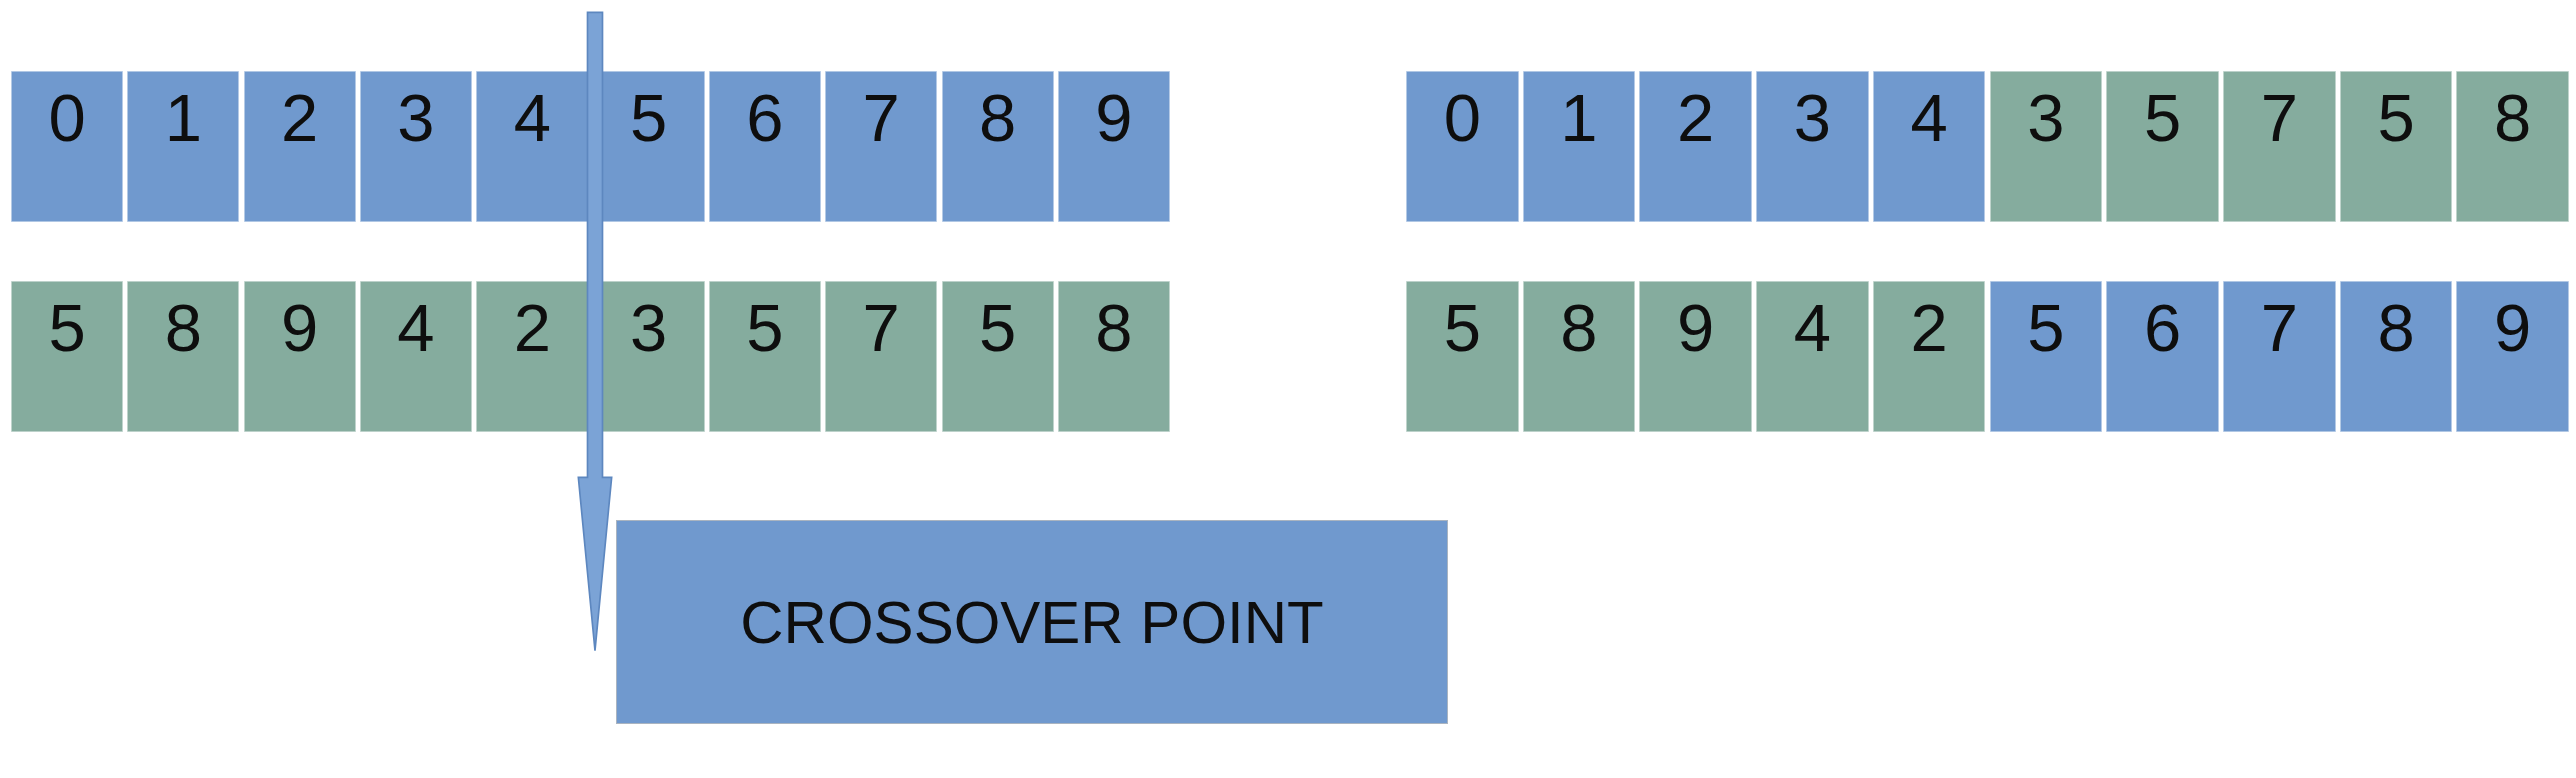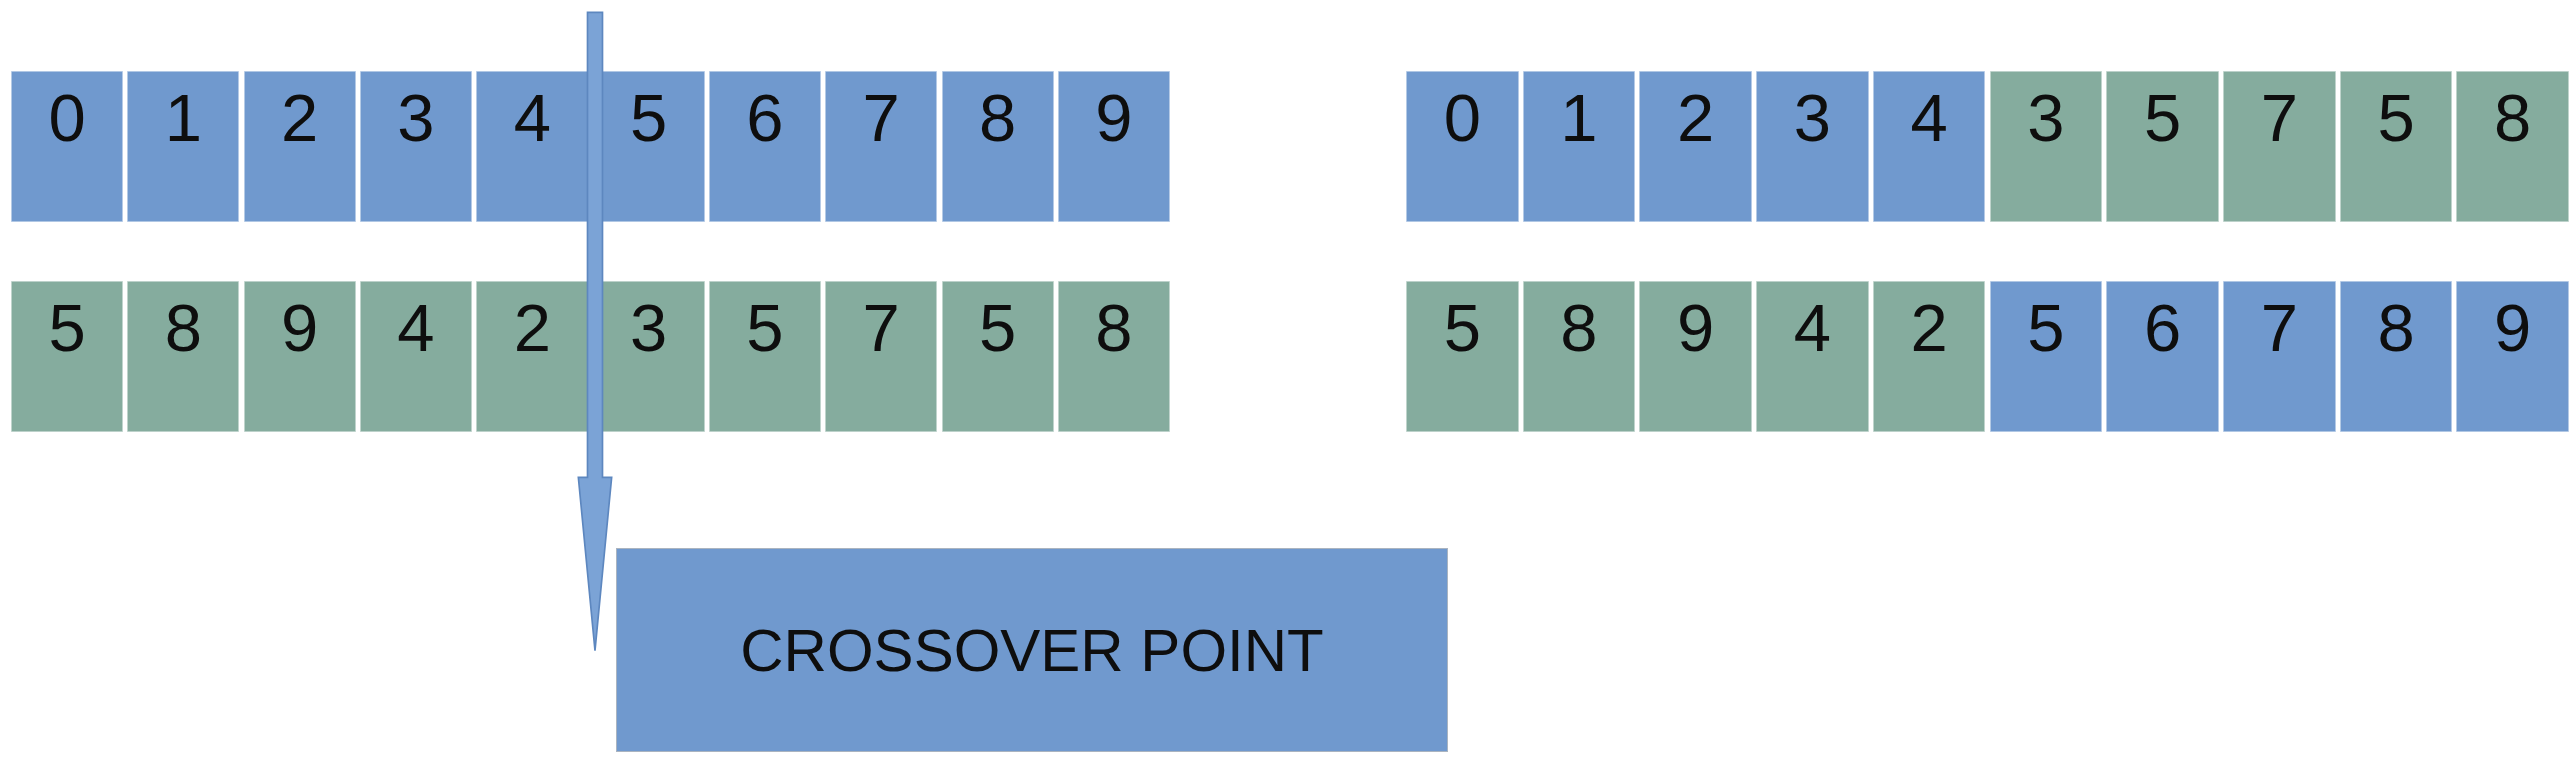--- a/index.html
+++ b/index.html
@@ -41,21 +41,21 @@
   .arrow-svg {
     position: absolute;
     left: 575px;
     top: 6.7px;
     width: 50px;
     height: 654px;
   }
   .label-box {
     position: absolute;
     left: 616px;
-    top: 548px;
+    top: 520px;
     width: 832px;
     height: 204px;
     background: var(--box, #7099ce);
     border: 1.7px solid var(--box-border, #aab4c0);
     box-sizing: border-box;
     display: flex;
     align-items: center;
     justify-content: center;
   }
   .label-box span {

